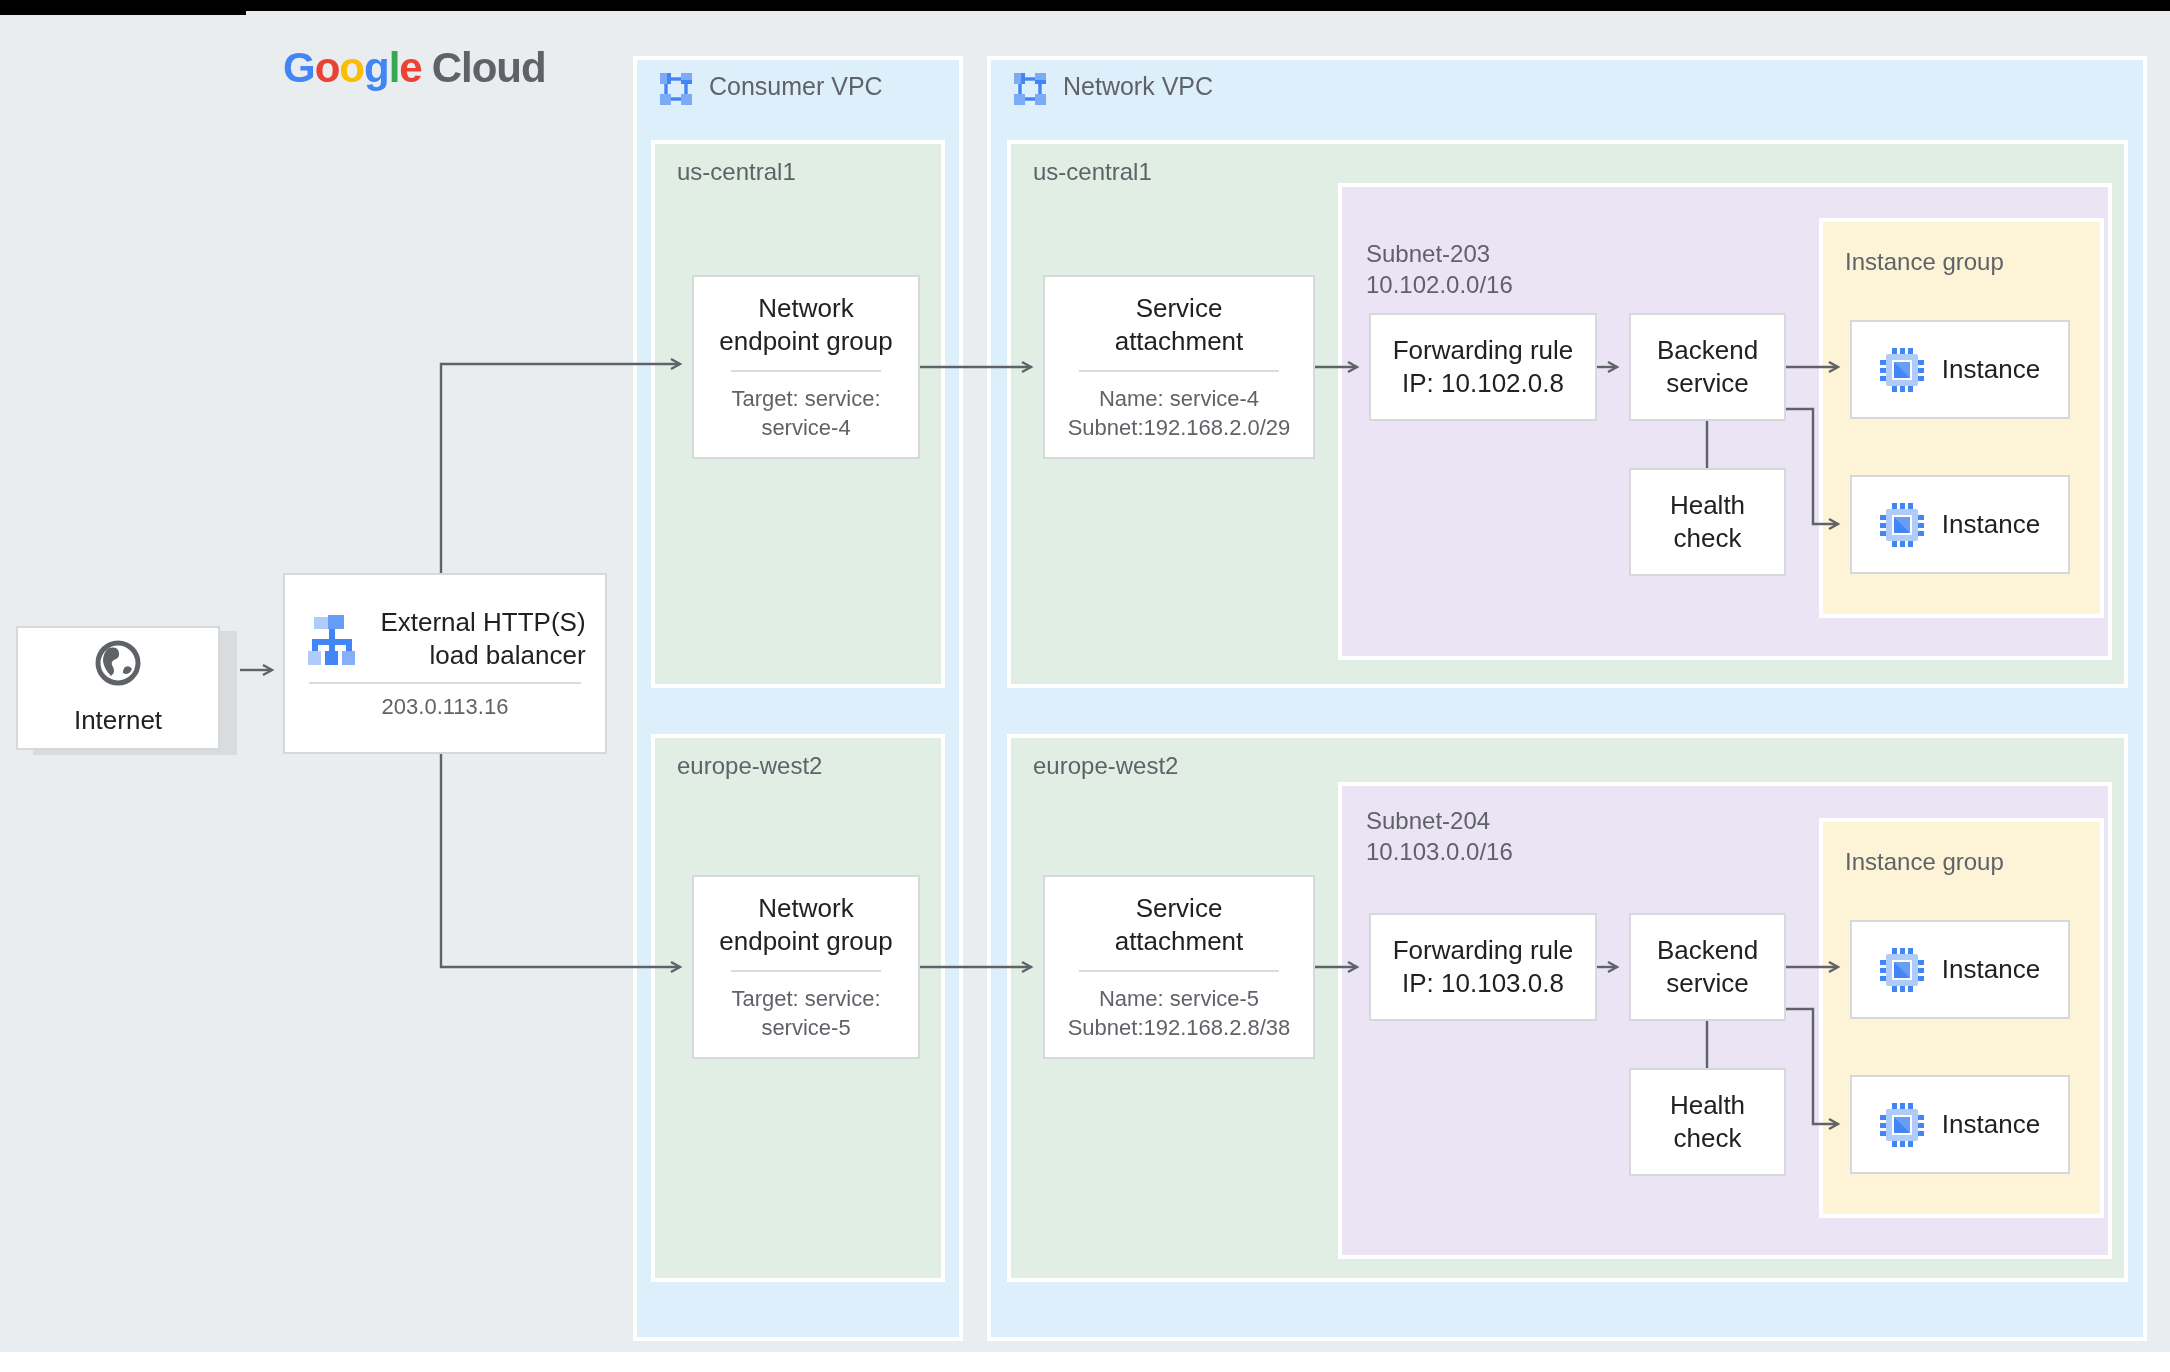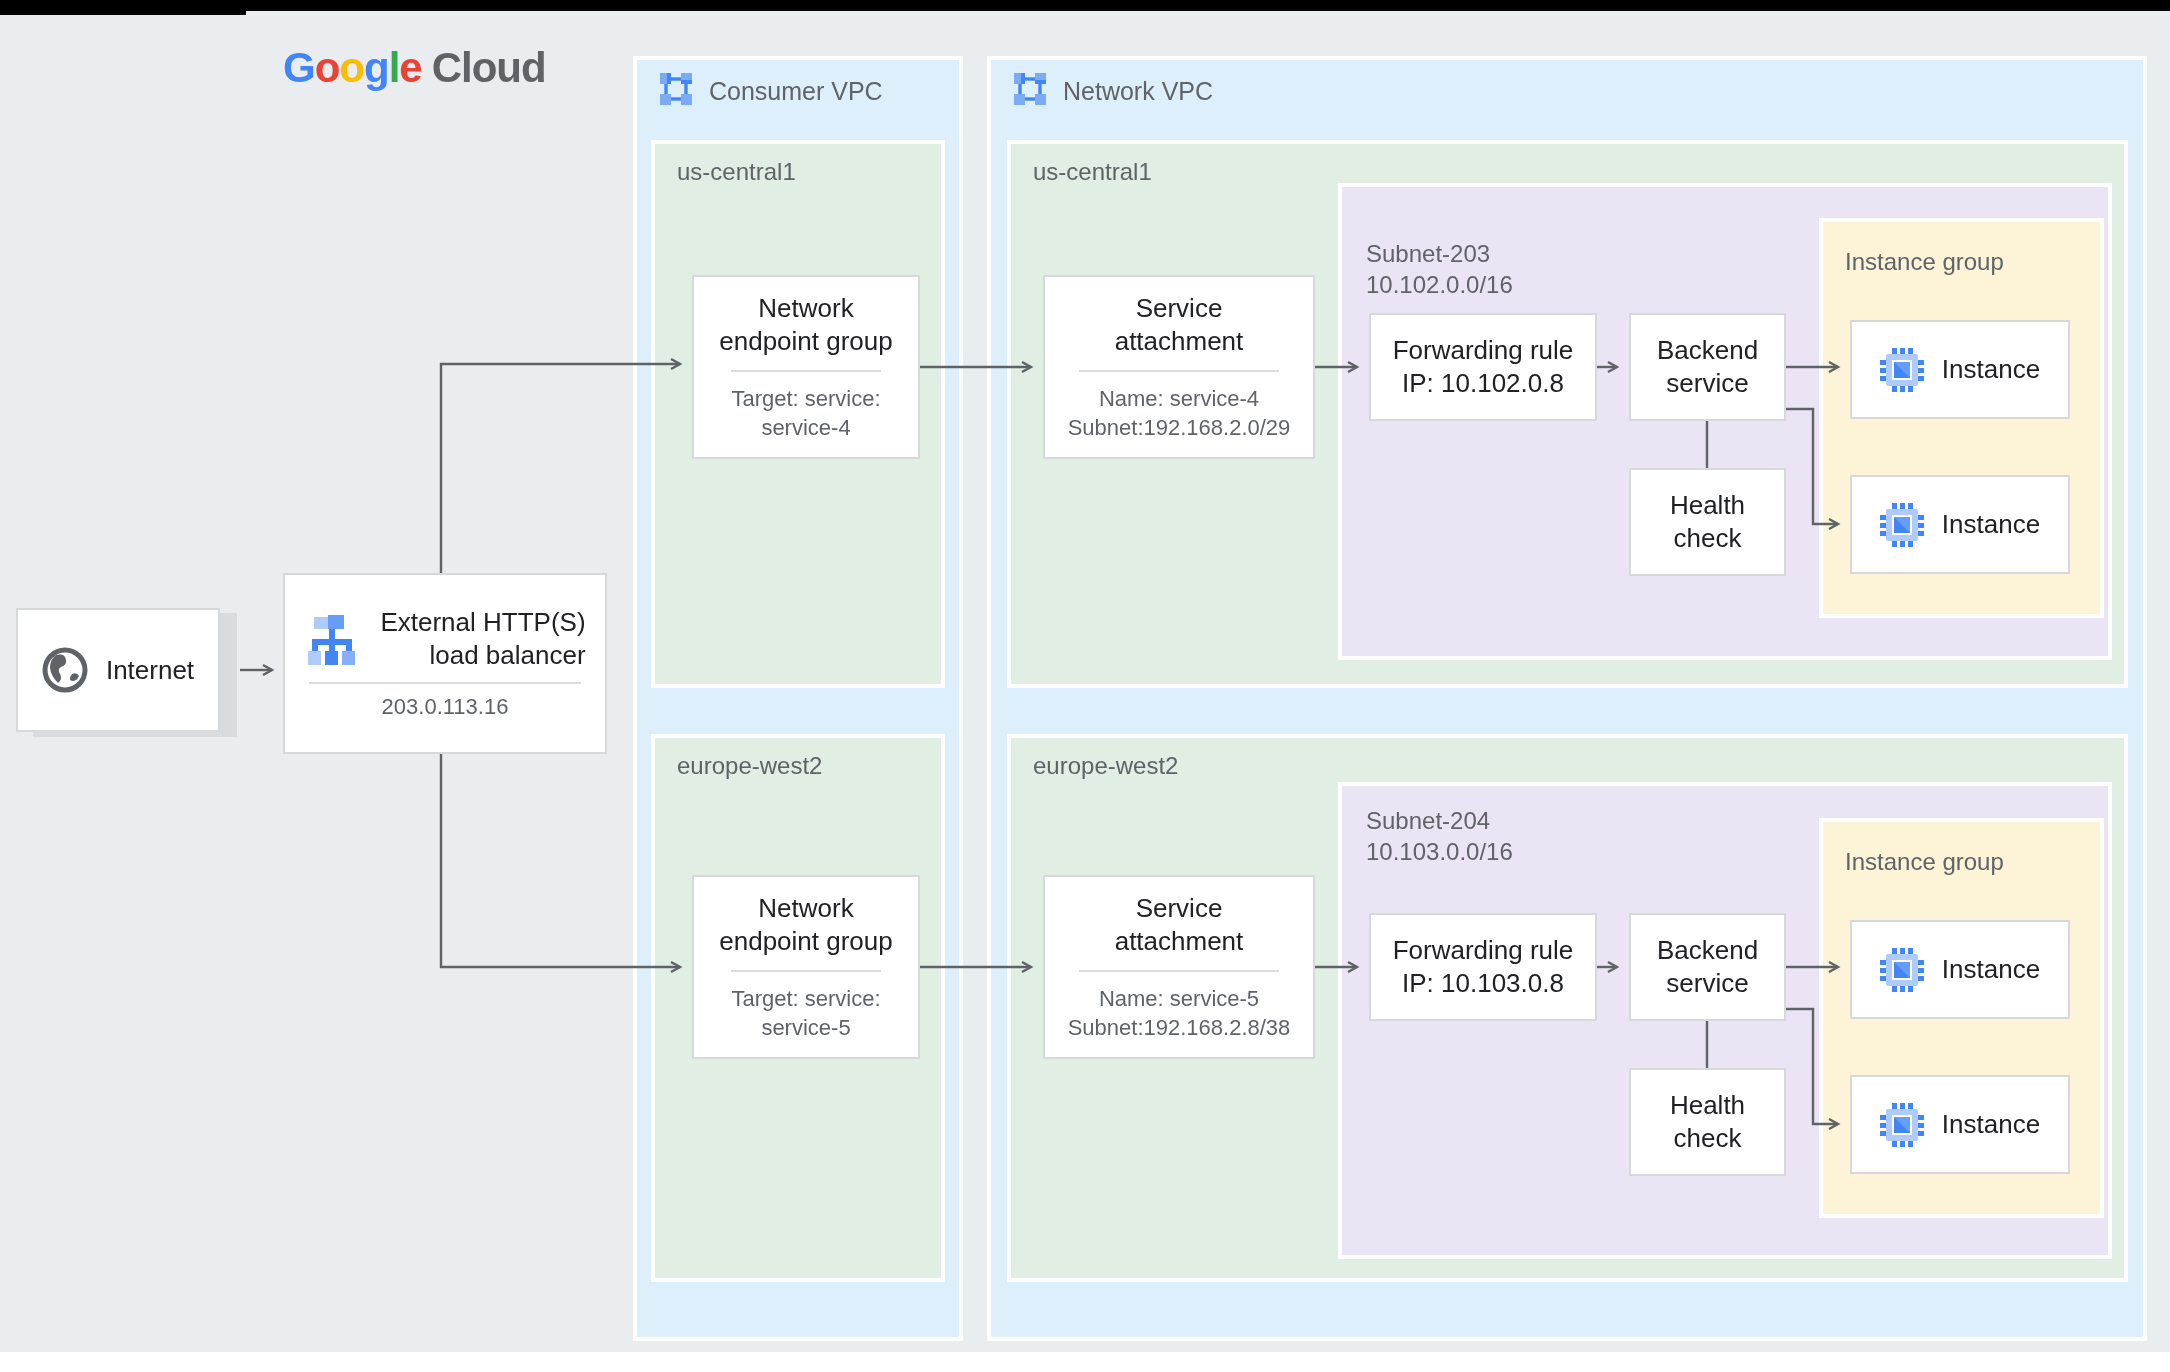--- a/index.html
+++ b/index.html
@@ -17,21 +17,21 @@
   .region{background:var(--region-fill,#e0eee4);border:4px solid #fff;}
   .subnet{background:var(--subnet-fill,#ebe4f5);border:4px solid #fff;}
   .igroup{background:var(--group-fill,#fdf3d7);border:4px solid #fff;}
   .wbox{background:#fff;border:2px solid var(--box-border,#d6d9dc);
         display:flex;flex-direction:column;align-items:center;justify-content:center;
         text-align:center;}
   .hrow{display:flex;flex-direction:row;align-items:center;justify-content:center;gap:18px;}
   .box-title{color:var(--text-dark,#202124);font-size:26px;line-height:33px;}
   .box-sub{color:var(--text-gray,#5f6368);font-size:22px;line-height:29px;}
   .zone-label{color:var(--text-gray,#5f6368);font-size:24px;line-height:31px;}
-  .vpc-head{display:flex;align-items:flex-end;gap:16px;color:var(--text-gray,#5f6368);font-size:25px;}
+  .vpc-head{display:flex;align-items:flex-start;gap:16px;color:var(--text-gray,#5f6368);font-size:25px;}
   .divider{height:2px;background:var(--divider,#dadce0);}
   .neg-div{width:150px;margin:12px 0;}
   .sa-div{width:200px;margin:12px 0;}
   .lb-div{width:272px;margin:10px 0 8px 0;}
   .shadowed{box-shadow:17px 5px 0 0 var(--shadow,#d9dcdf);}
   .conn{pointer-events:none;z-index:6;}
   .z1{z-index:1}.z2{z-index:2}.z3{z-index:3}.z4{z-index:4}.z5{z-index:5}
   .lb-title{text-align:right;}
 </style>
 </head>
@@ -236,21 +236,21 @@
           <rect x="34" y="28" width="10" height="5"></rect>
         </g>
       <rect x="6" y="6" width="32" height="32" rx="2" fill="#aecbfa"></rect>
         <rect x="12" y="12" width="20" height="20" fill="#ffffff"></rect>
       <rect x="14" y="14" width="16" height="16" fill="#669df6"></rect>
         <polygon points="14,14 14,30 30,30" fill="#4285f4"></polygon>
     </svg>
     <span class="box-title">Instance</span>
   </div>
 
-  <div class="abs wbox hrow shadowed z3" style="left:16px;top:608px;width:204px;height:124px;">
+  <div class="abs wbox hrow shadowed z3" style="left:16px;top:626px;width:204px;height:124px;flex-direction:column;">
     <svg width="46" height="46" viewBox="0 0 46 46" aria-label="internet-globe-icon">
       <circle cx="23" cy="23" r="20" fill="#ffffff" stroke="#5f6368" stroke-width="5"></circle>
       <path d="M14 8 Q23 6 24 13 Q25 18 19 20 Q15 22 18 27 Q21 32 16 36 Q9 29 8 21 Q8 12 14 8 Z" fill="#5f6368"></path>
       <path d="M30 27 Q35 25 37 29 Q34 36 28 33 Q28 29 30 27 Z" fill="#5f6368"></path>
     </svg>
     <span class="box-title">Internet</span>
   </div>
 
   <div class="abs wbox z3" style="left:283px;top:573px;width:324px;height:181px;padding:14px 0;">
     <div class="hrow" style="gap:20px;">

